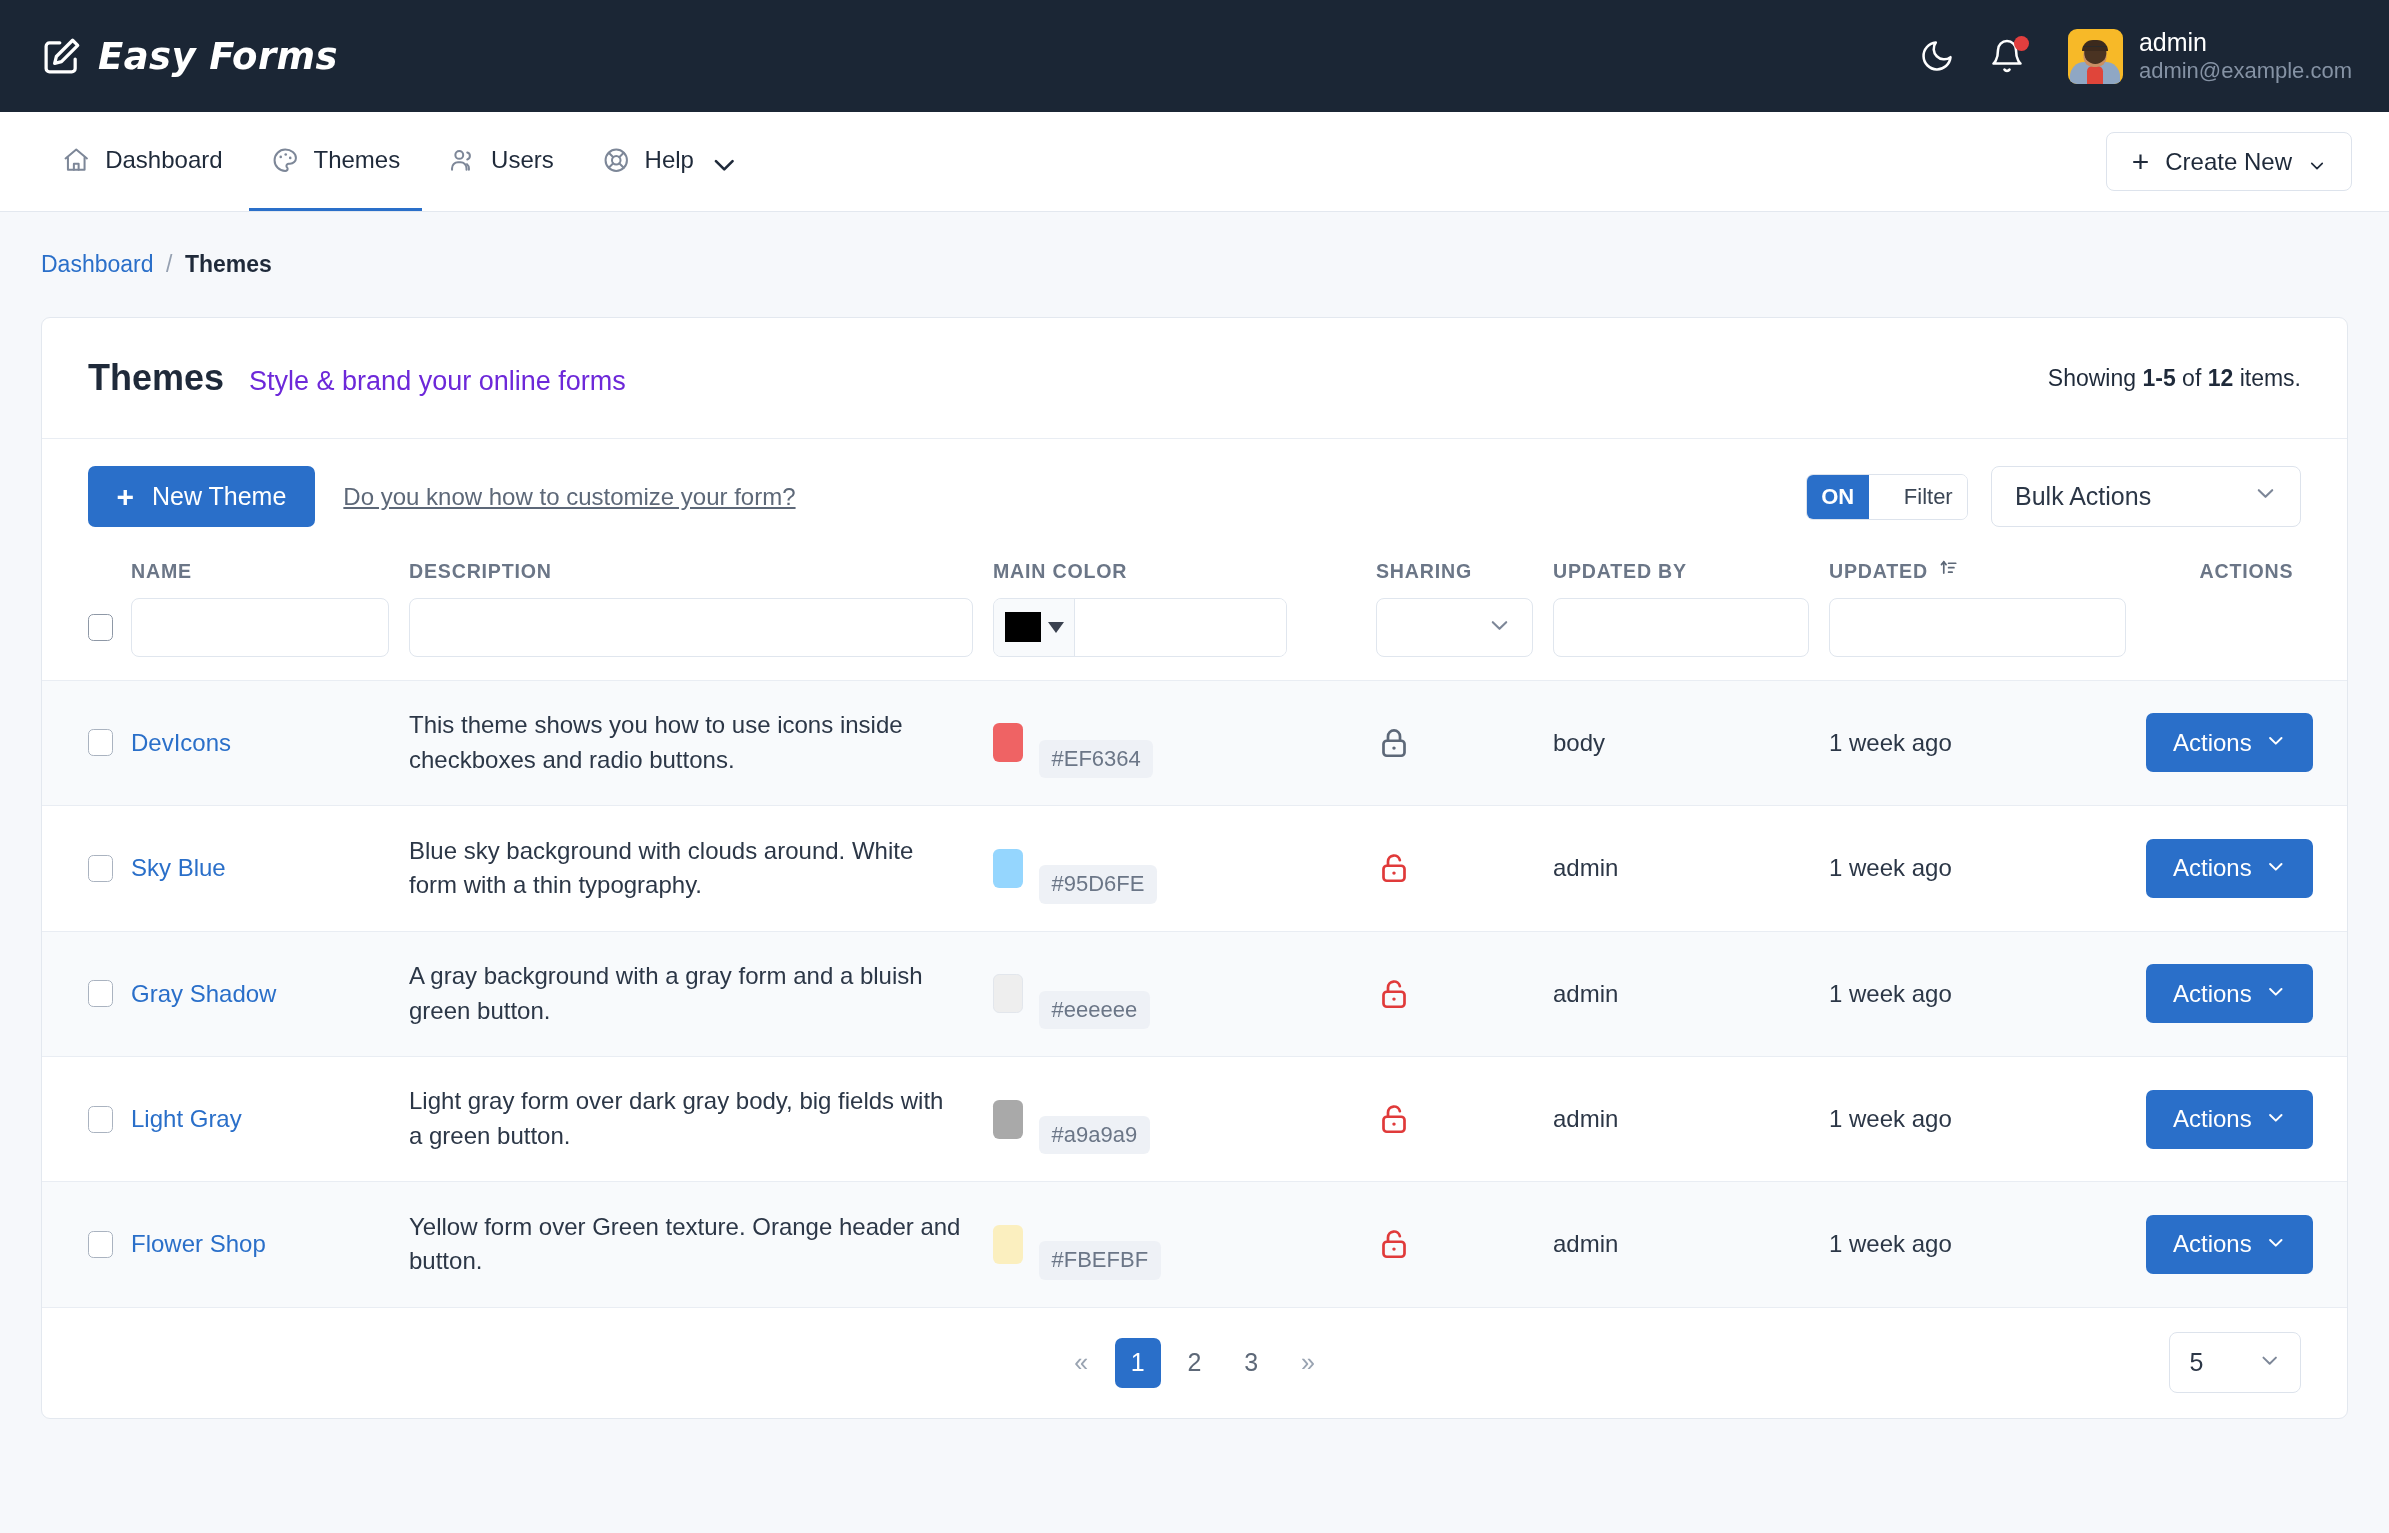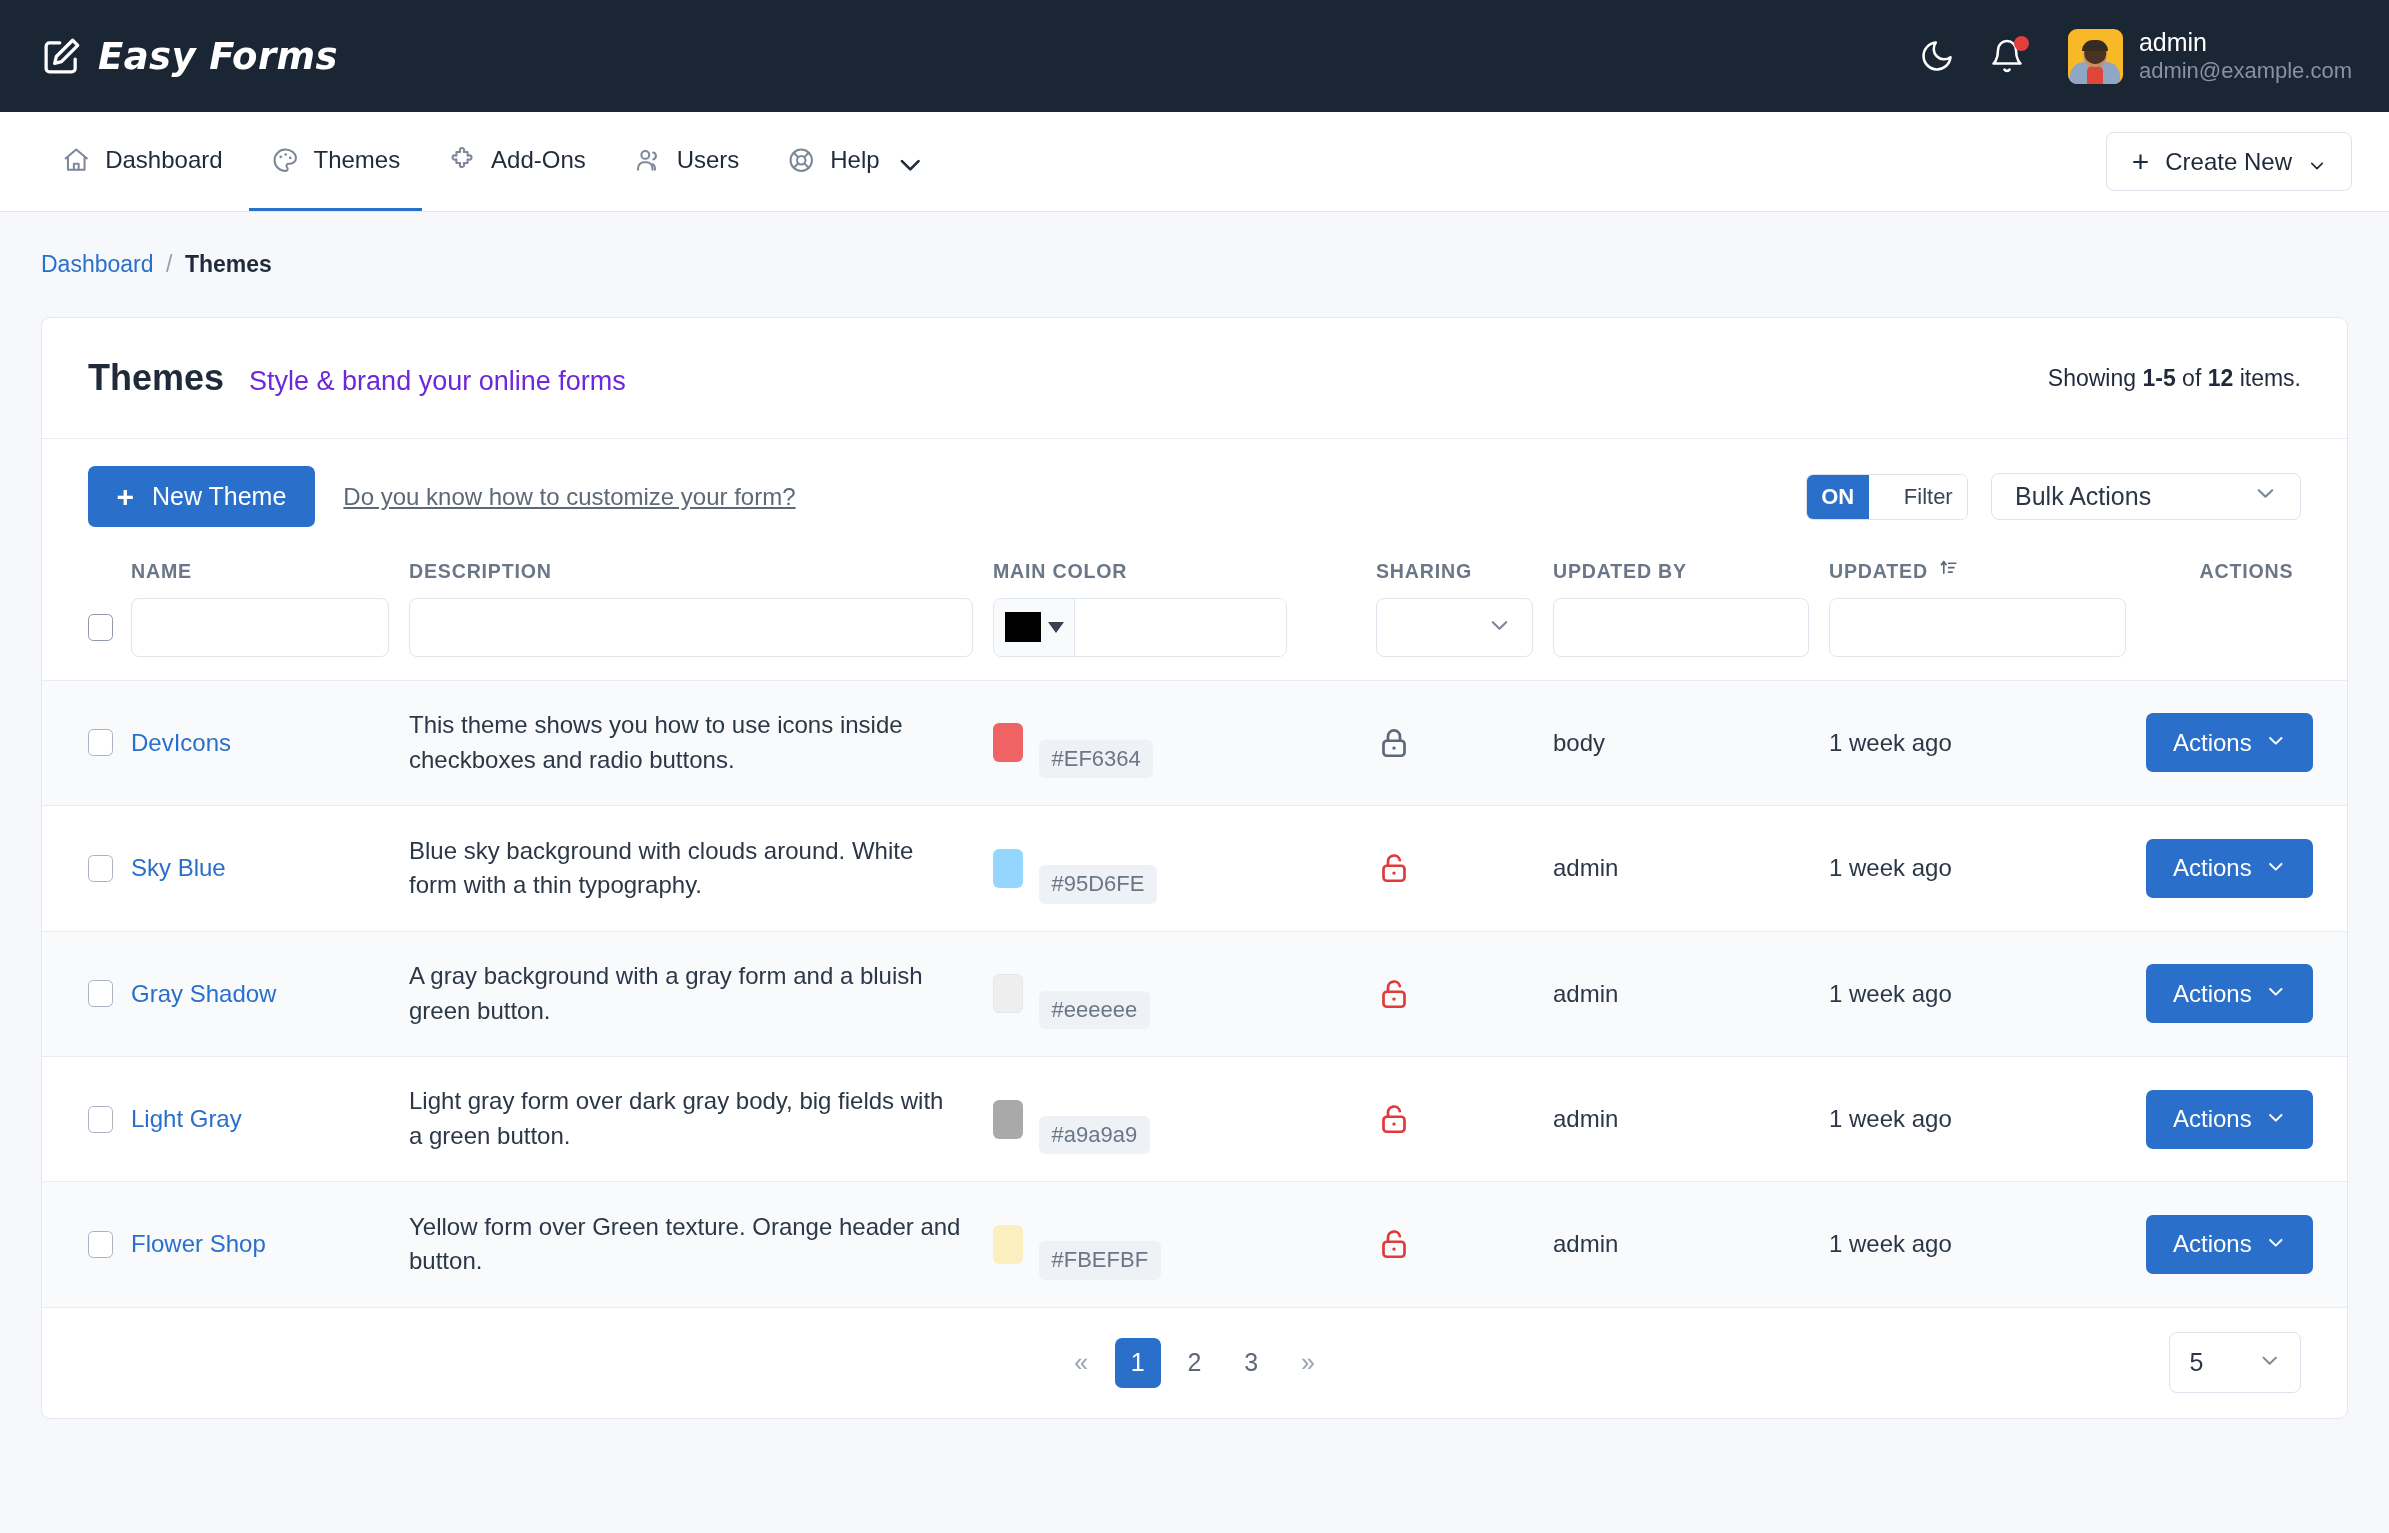--- a/index.html
+++ b/index.html
@@ -141,21 +141,21 @@
     background: #2a6fc9; color: #fff; font-size: 22px; font-weight: 700;
     display: flex; align-items: center; padding: 0 14.3px;
   }
   .toggle .lbl {
     color: #3b4655; font-size: 22px; display: flex; align-items: center;
     padding: 0 14.3px; background: #fff;
   }
   .select-box {
     display: flex; align-items: center; justify-content: space-between;
     border: 0.9px solid #dde3ec; border-radius: 8px; background: #fff;
-    height: 47px; width: 310px; padding: 0 23px; cursor: pointer;
+    height: 61px; width: 310px; padding: 0 23px; cursor: pointer;
   }
   .select-box span { font-size: 25px; color: #2c3747; }
   .select-box svg { width: 23px; height: 23px; color: #7d8798; }
 
   
   table { width: 100%; border-collapse: collapse; table-layout: fixed; }
   th, td { text-align: left; }
   .col-chk   { width: 89px; }
   .col-name  { width: 278px; }
   .col-desc  { width: 584px; }
@@ -317,28 +317,20 @@
         <svg viewBox="0 0 24 24" fill="none" stroke="currentColor" stroke-width="1.7" stroke-linecap="round" stroke-linejoin="round">
           <path d="M12 3a9 9 0 0 0 0 18c1.2 0 2-.8 2-1.8 0-.5-.2-.9-.5-1.2-.3-.3-.5-.7-.5-1.2 0-1 .8-1.8 1.8-1.8H16a5 5 0 0 0 5-5c0-3.9-4-7-9-7z"></path>
           <circle cx="8.2" cy="9.2" r="1.1" fill="currentColor" stroke="none"></circle>
           <circle cx="12.4" cy="7.1" r="1.1" fill="currentColor" stroke="none"></circle>
           <circle cx="16.2" cy="10" r="1.1" fill="currentColor" stroke="none"></circle>
         </svg>
       </span>
       <span>Themes</span>
     </div>
 
-    <div class="nav-item">
-      <span>
-        <svg viewBox="0 0 24 24" fill="none" stroke="currentColor" stroke-width="1.7" stroke-linecap="round" stroke-linejoin="round">
-          <path d="M10 3.5a1.8 1.8 0 0 1 3.6 0c0 .6-.3 1-.3 1.5h3.2v3.2c.5 0 .9-.3 1.5-.3a1.8 1.8 0 0 1 0 3.6c-.6 0-1-.3-1.5-.3v3.2h-3.2c0 .5.3.9.3 1.5a1.8 1.8 0 0 1-3.6 0c0-.6.3-1 .3-1.5H7.1v-3.2c-.5 0-.9.3-1.5.3a1.8 1.8 0 0 1 0-3.6c.6 0 1 .3 1.5.3V5h3.2c0-.5-.3-.9-.3-1.5z"></path>
-        </svg>
-      </span>
-      <span>Add-Ons</span>
-    </div>
 
     <div class="nav-item">
       <span>
         <svg viewBox="0 0 24 24" fill="none" stroke="currentColor" stroke-width="1.7" stroke-linecap="round" stroke-linejoin="round">
           <circle cx="9.5" cy="7.5" r="3.3"></circle>
           <path d="M3.4 20v-1.3a5 5 0 0 1 5-5h2.2a5 5 0 0 1 5 5V20"></path>
           <path d="M16.2 11.3a3 3 0 0 0 0-5.8"></path>
           <path d="M17.6 20v-1.3a4.6 4.6 0 0 0-1.6-3.4"></path>
         </svg>
       </span>

